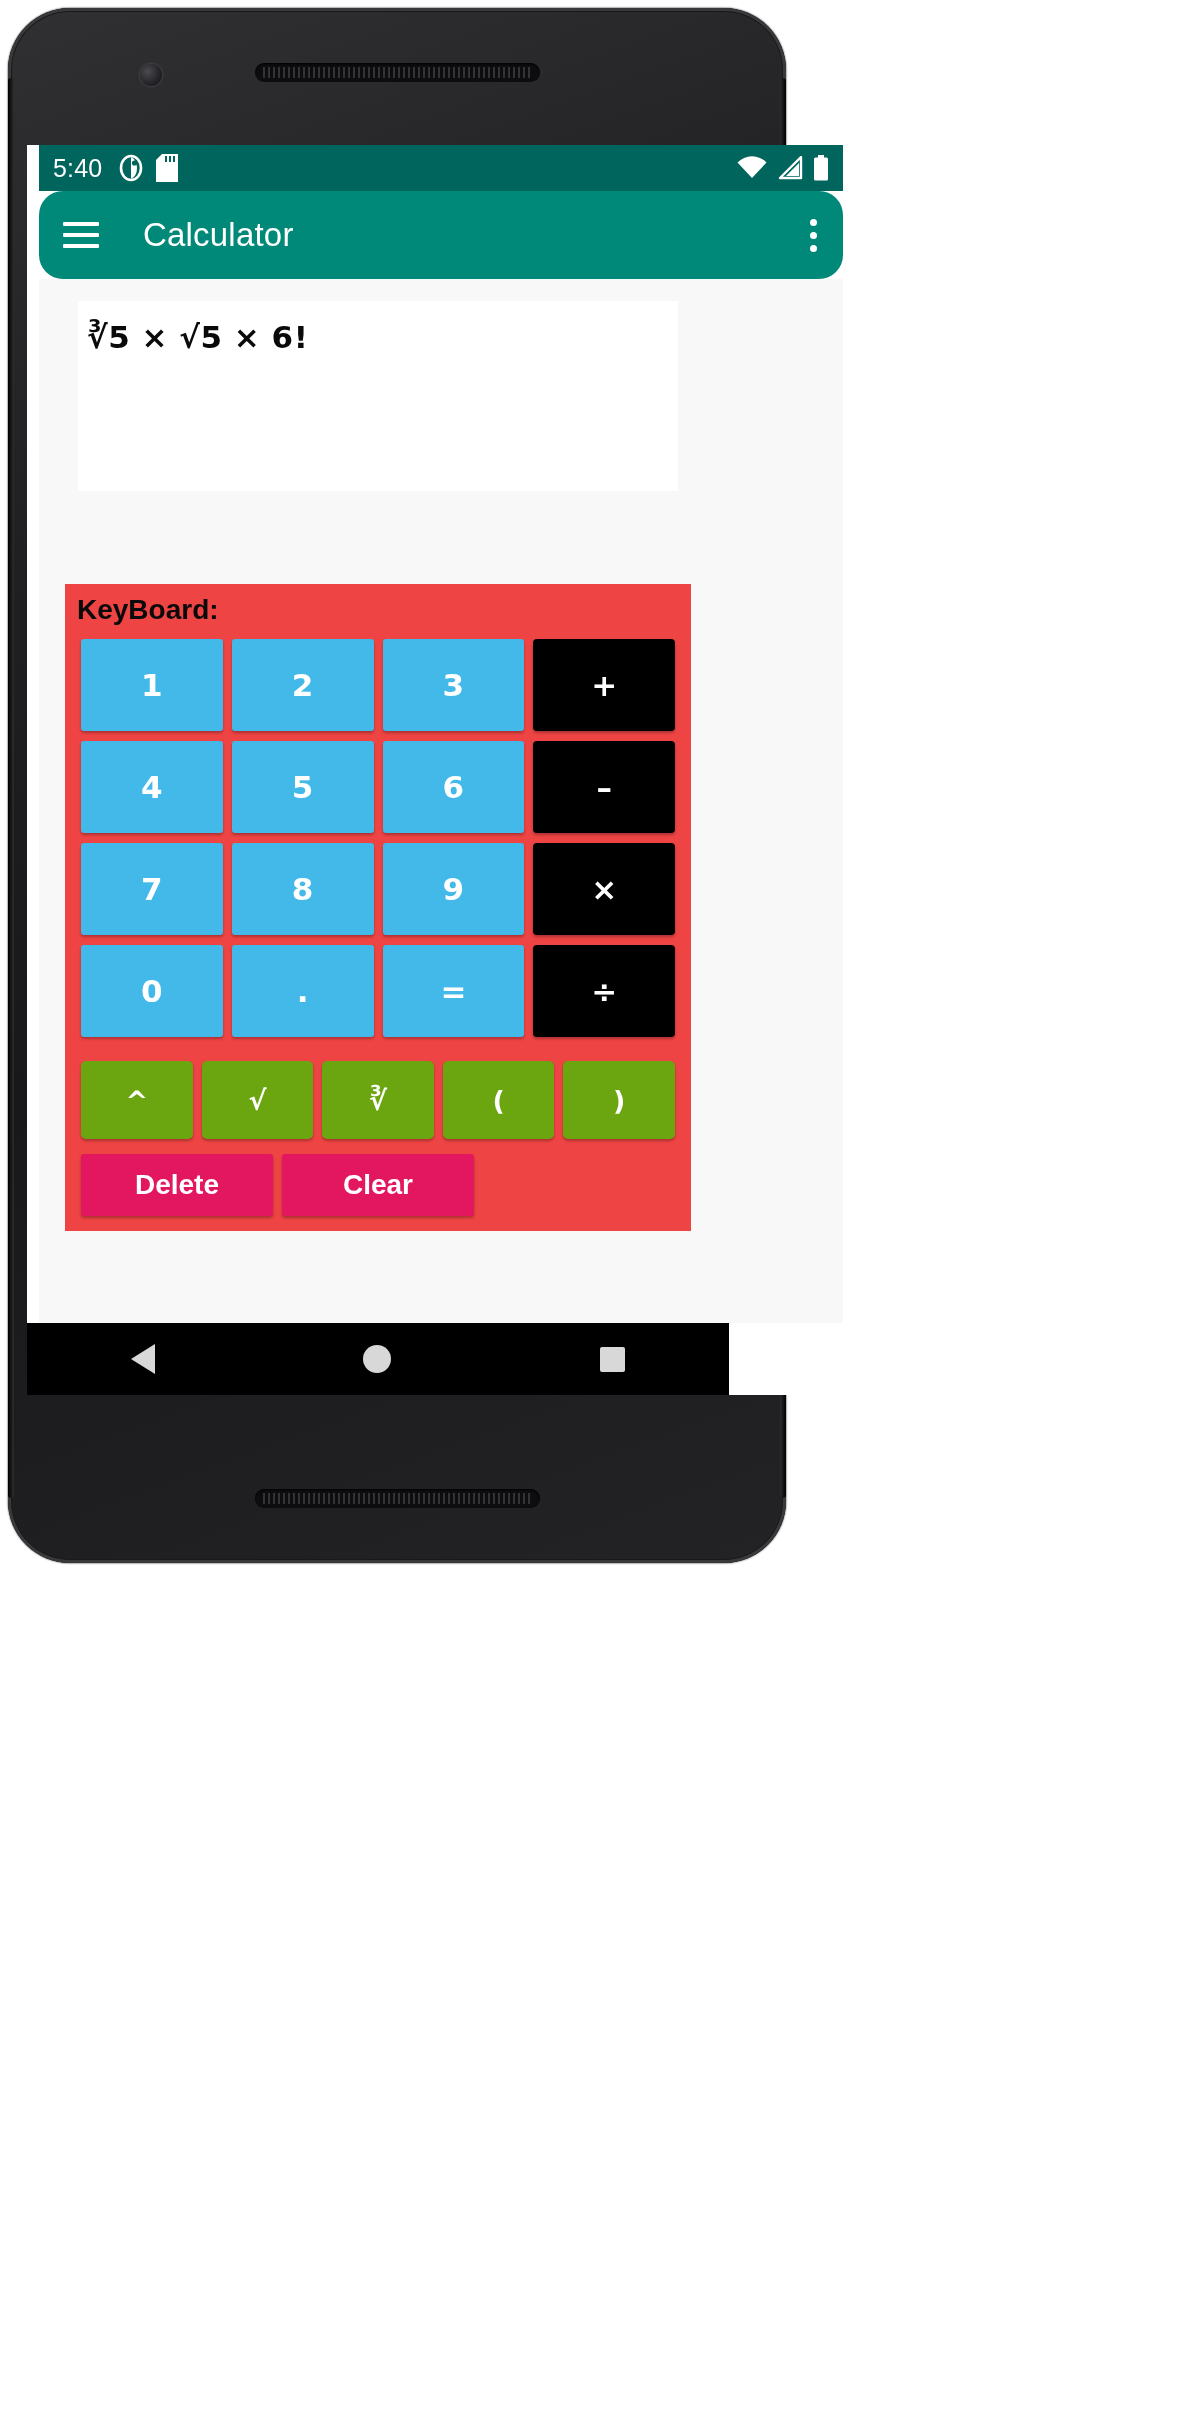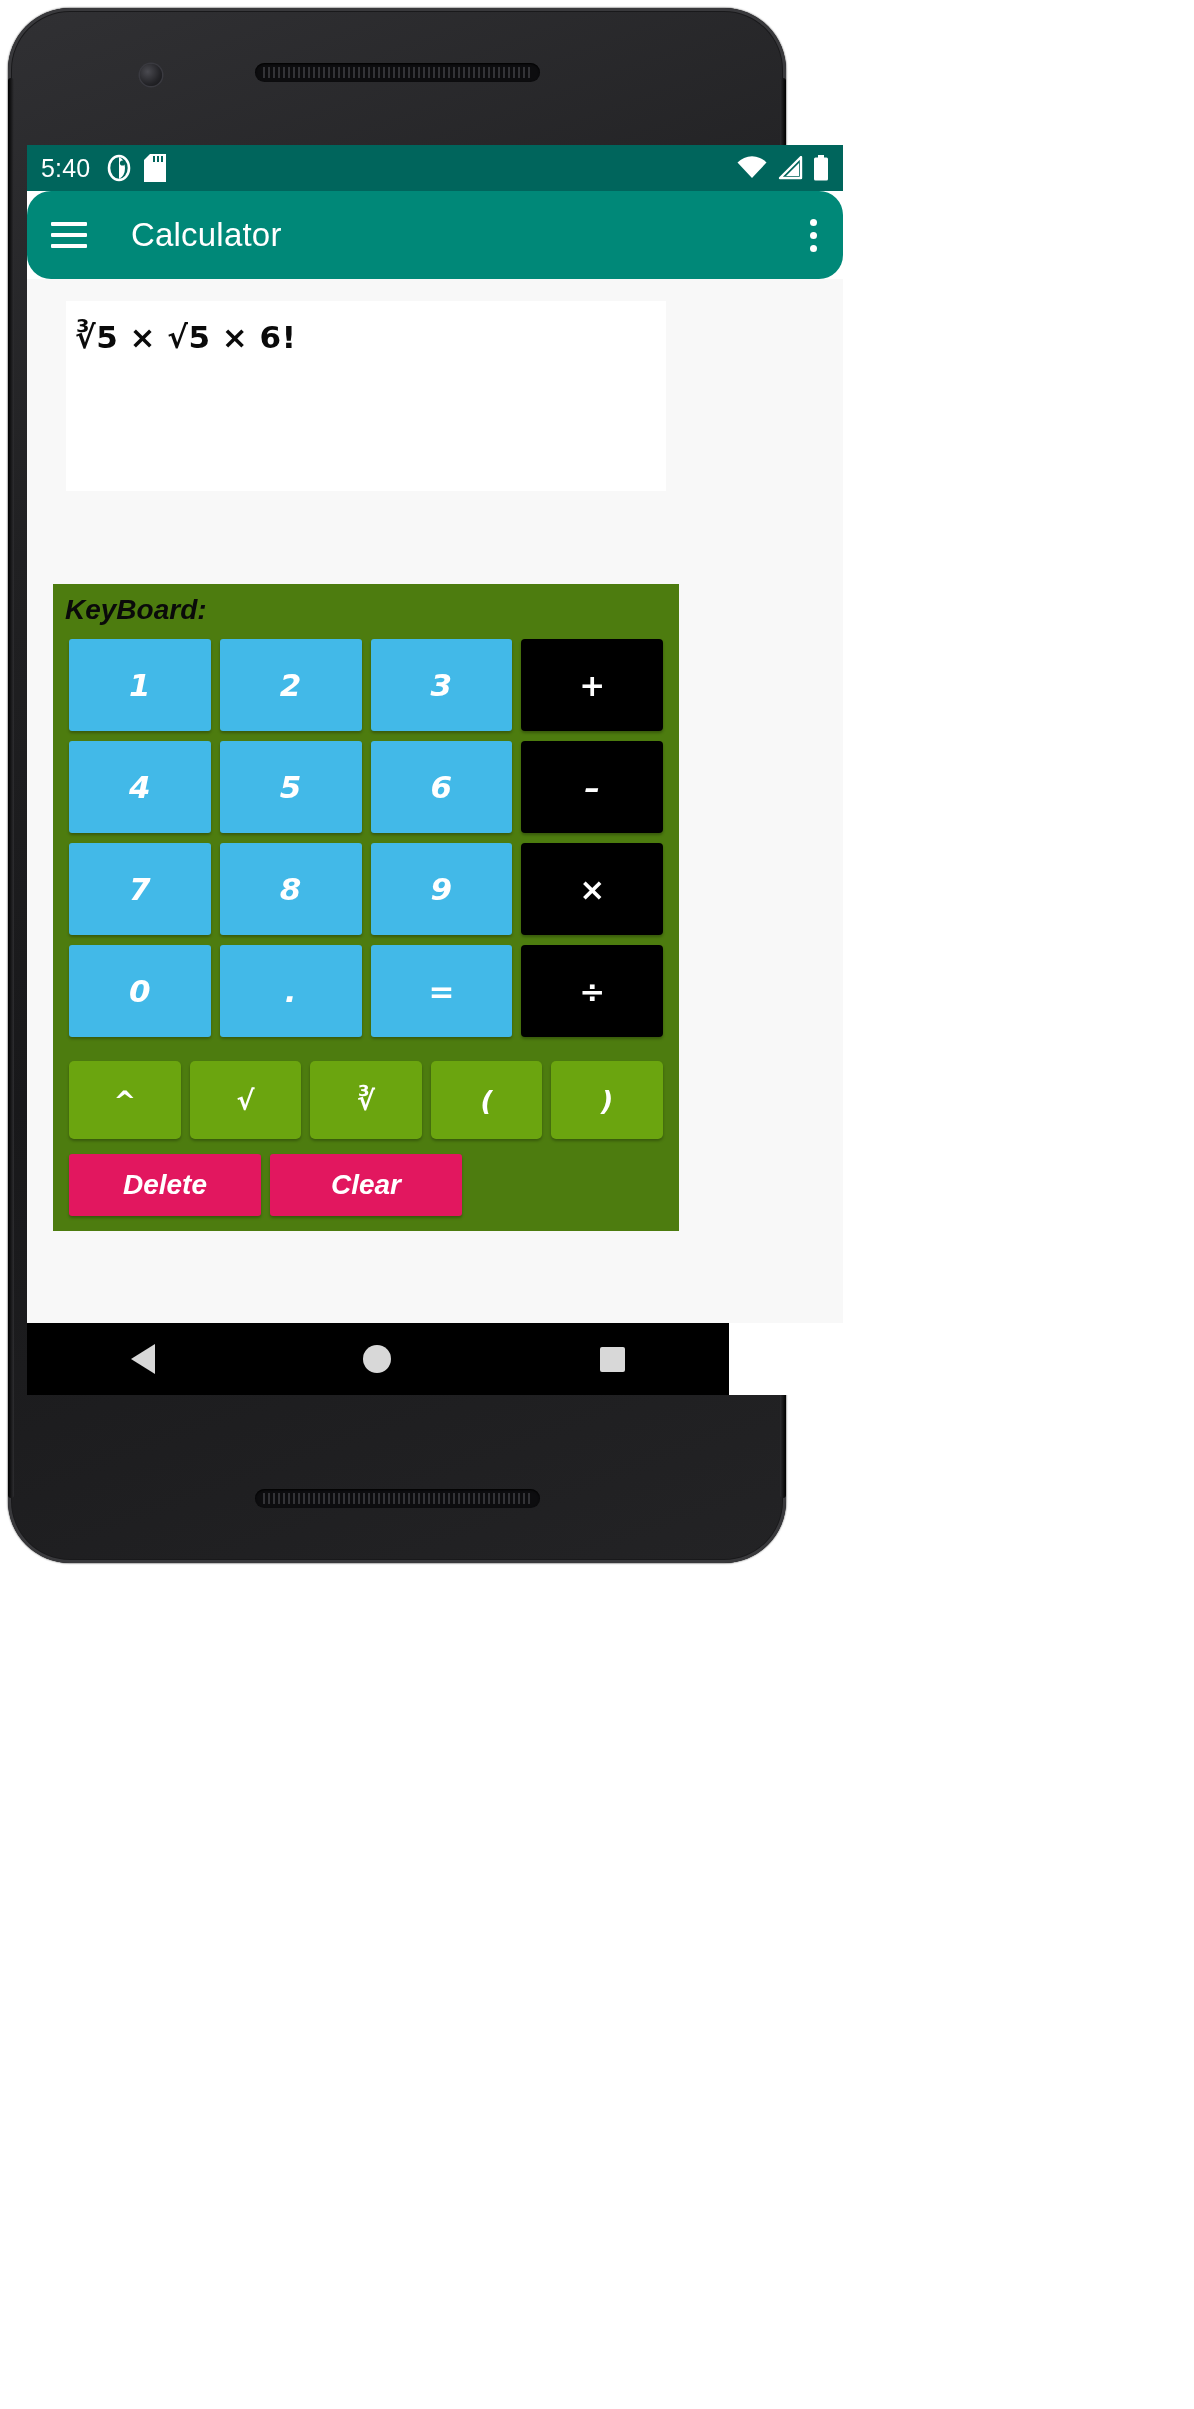--- a/index.html
+++ b/index.html
@@ -57,20 +57,21 @@
     box-shadow: inset 0 1px 2px #000;
   }
 
   
   .screen {
     position: absolute;
     left: 27px; top: 145px;
     width: 816px; height: 1250px;
     background: #ffffff;
     overflow: hidden;
+    padding-left: 12px;
   }
 
   
   .statusbar {
     height: 46px; background: #00655c;
     display: flex; align-items: center;
     padding: 0 14px 0 14px;
     color: #fff;
   }
   .sb-time { font-size: 25px; font-weight: 400; letter-spacing: .2px; }
@@ -116,22 +117,21 @@
   .result-text {
     position:absolute; left: 44px; top: 236px;
     font-size: 31px; font-weight: bold; color:#ee1111;
     font-family: "Liberation Sans", sans-serif;
     letter-spacing: -.2px;
   }
 
   .keyboard-panel {
     position:absolute; left: 26px; top: 305px;
     width: 626px; height: 647px;
-    background: #4d7c0f;
-    font-style: italic;
+    background: #ef4444;
   }
   .kb-label {
     padding: 10px 0 0 12px;
     font-size: 28px; font-weight: bold; color:#0a0a0a;
   }
 
   .grid-main {
     position:absolute; left: 16px; top: 55px;
     width: 594px;
     display: grid;

